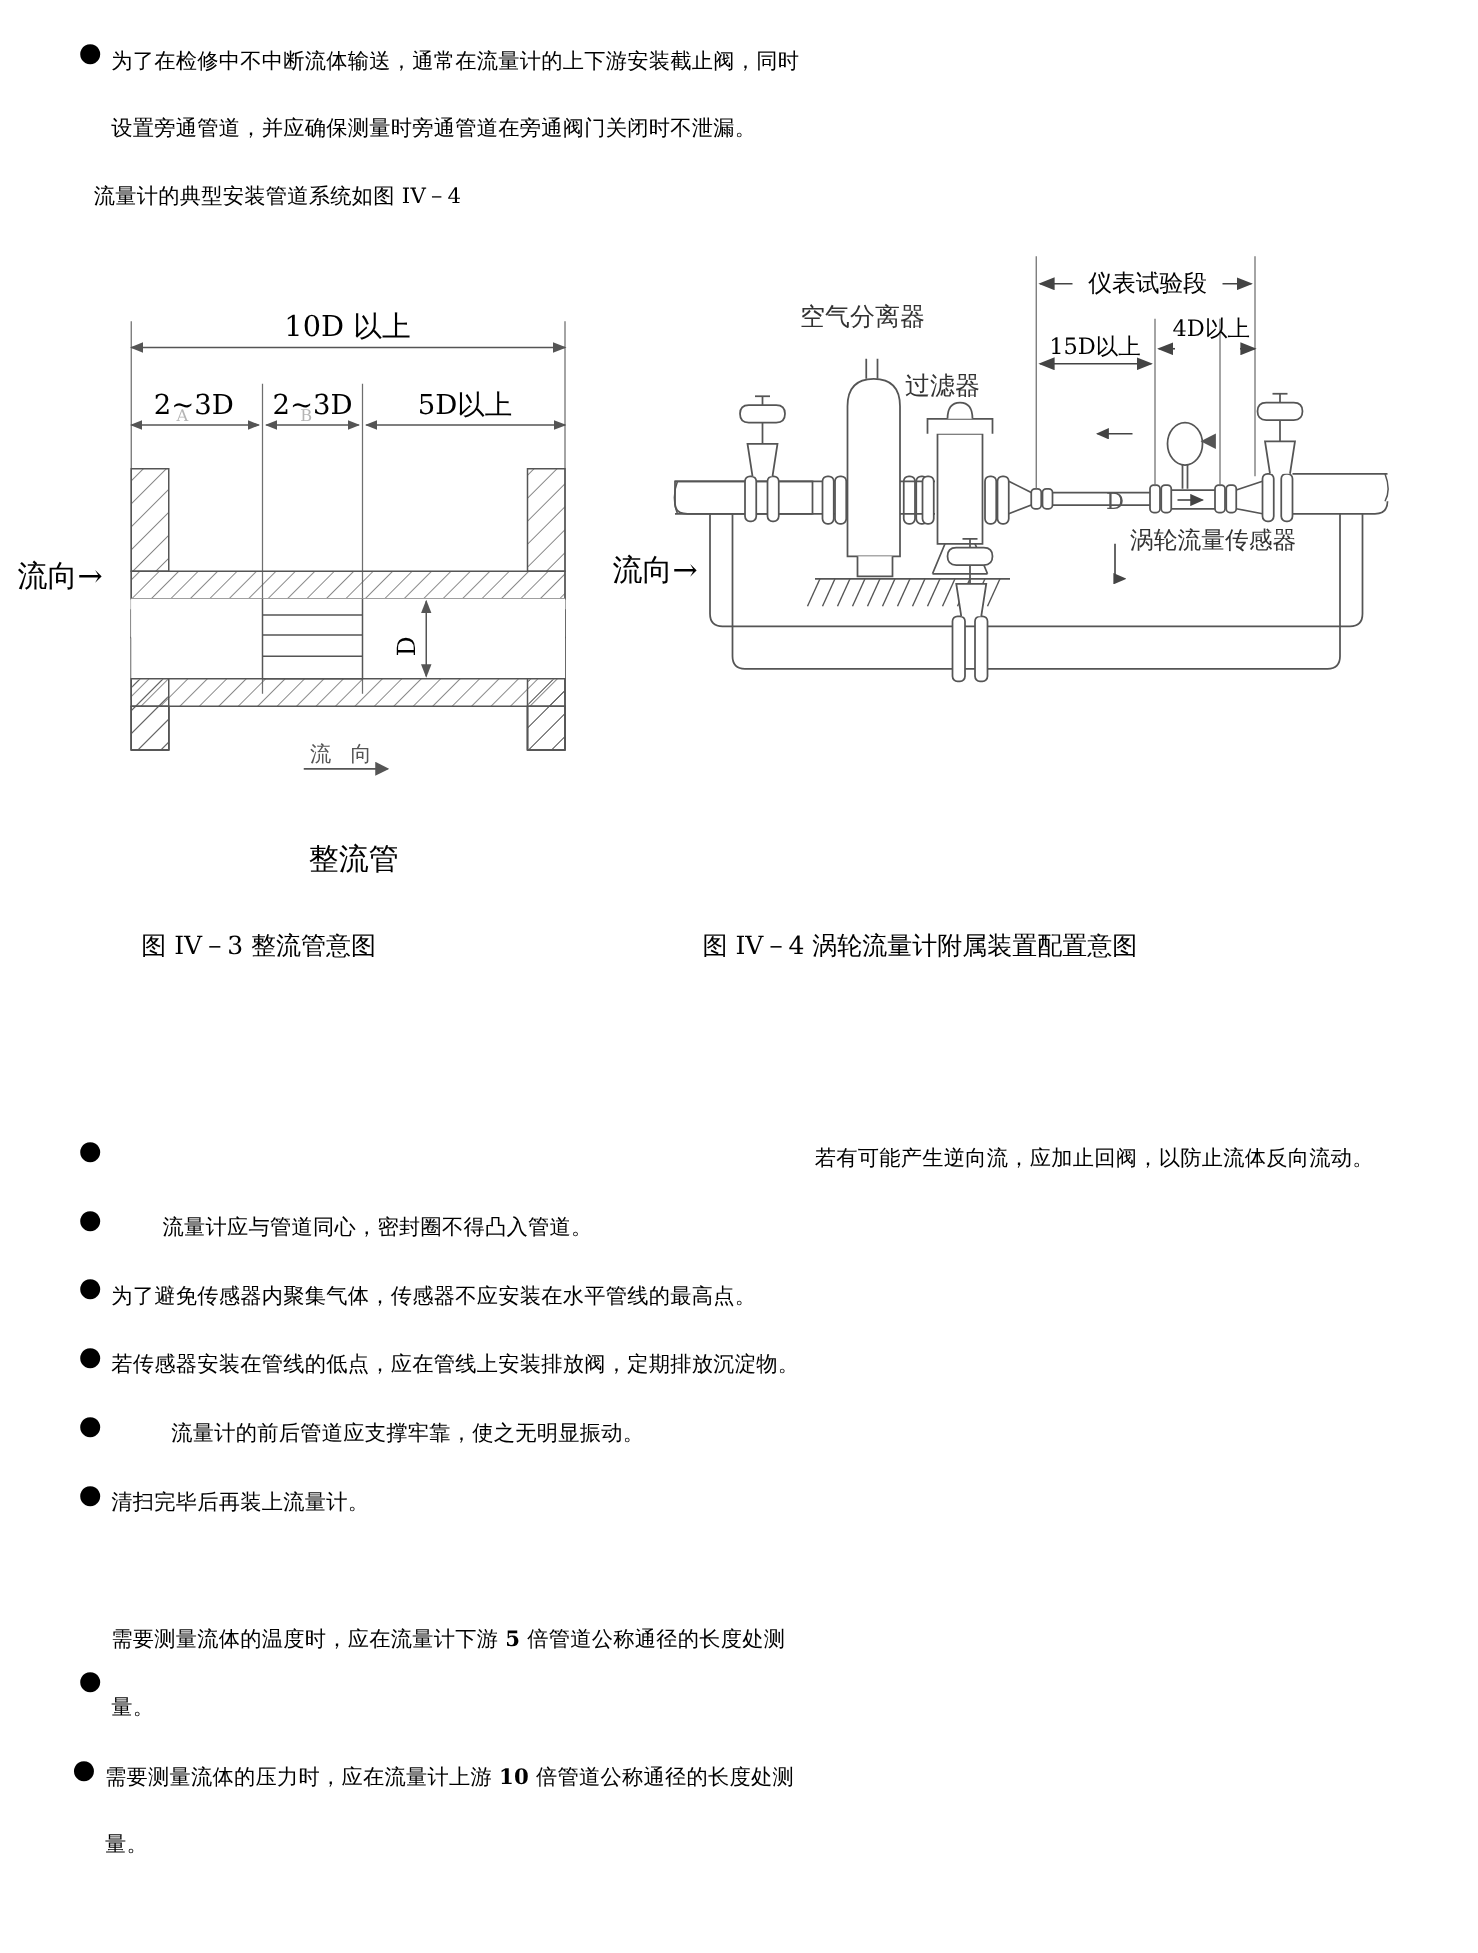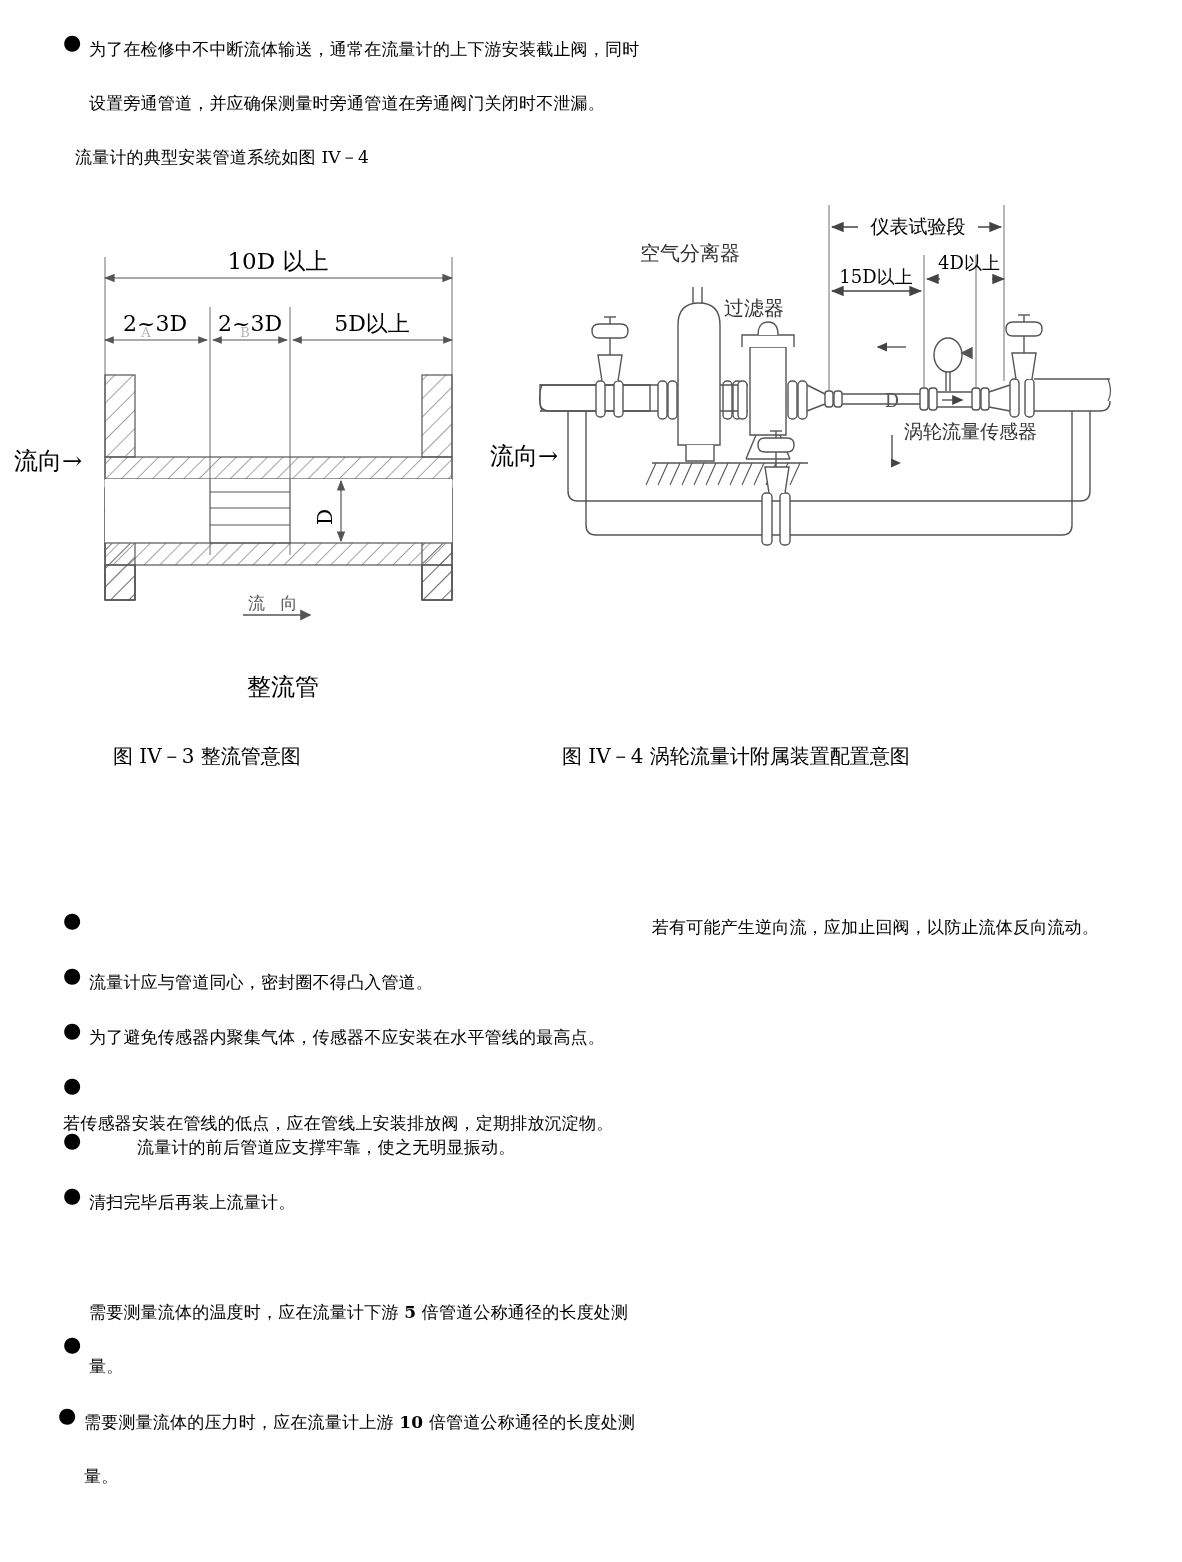--- a/index.html
+++ b/index.html
@@ -315,35 +315,35 @@
   <div class="fig-caption" style="left:562px; top:551px;">图 IV－4 涡轮流量计附属装置配置意图</div>
 </div>
 
 <div class="para" style="left:63px; top:900px; width:1060px;">
   <div class="bullet"></div>
   <div style="width:1010px;text-align:right;">
     <div class="ptext">若有可能产生逆向流，应加止回阀，以防止流体反向流动。</div>
   </div>
 </div>
 
-<div class="para" style="left:63px; top:955px; width:1060px;">
+<div class="para" style="left:63px; top:955px; width:1060px;gap:41px;">
   <div class="bullet"></div>
   <div style="width:1010px;">
     <div class="ptext">流量计应与管道同心，密封圈不得凸入管道。</div>
   </div>
 </div>
 
 <div class="para" style="left:63px; top:1010px; width:1060px;">
   <div class="bullet"></div>
   <div style="width:1010px;">
     <div class="ptext">为了避免传感器内聚集气体，传感器不应安装在水平管线的最高点。</div>
   </div>
 </div>
 
-<div class="para" style="left:63px; top:1065px; width:1060px;flex-direction:column;">
+<div class="para" style="left:63px; top:1065px; width:1060px;">
   <div class="bullet"></div>
   <div style="width:1010px;">
     <div class="ptext">若传感器安装在管线的低点，应在管线上安装排放阀，定期排放沉淀物。</div>
   </div>
 </div>
 
 <div class="para" style="left:63px; top:1120px; width:1060px;">
   <div class="bullet"></div>
   <div style="width:1010px;margin-left:48px;">
     <div class="ptext">流量计的前后管道应支撑牢靠，使之无明显振动。</div>

